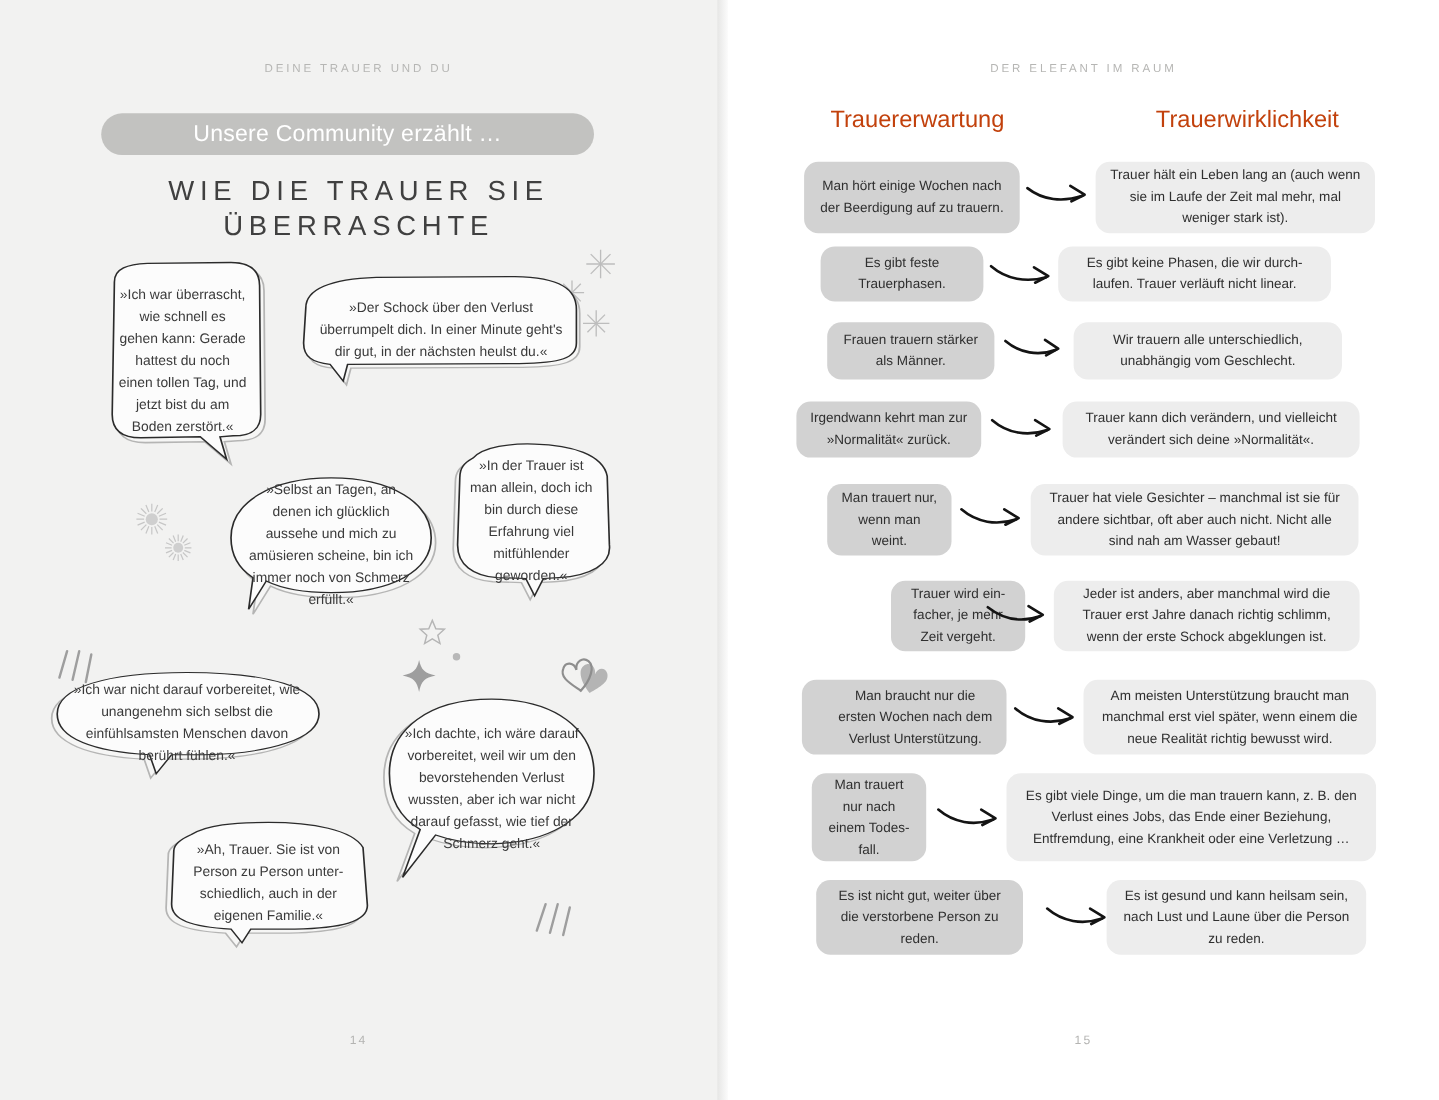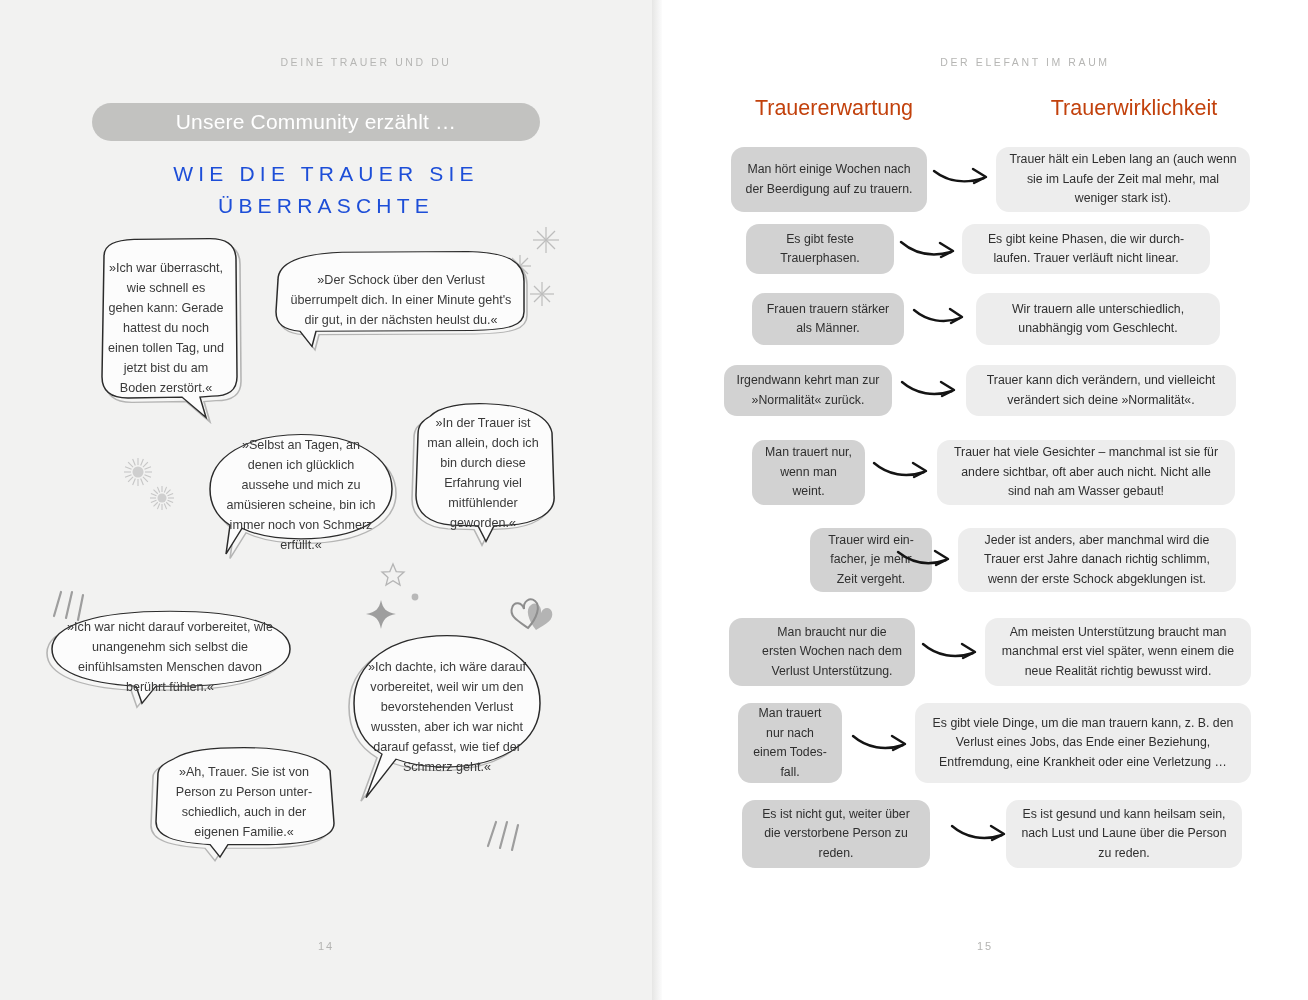--- a/index.html
+++ b/index.html
@@ -23,35 +23,34 @@
   }
   .page-right{
     position:absolute;left:662px;top:0;width:646px;height:1000px;
     background:#ffffff;
   }
 
   .running-head{
     position:absolute;top:56px;width:100%;text-align:center;
     font-size:10.5px;letter-spacing:2.6px;color:#b6b6b4;
     text-transform:uppercase;
-    padding-left:40px;
   }
 
   .pill{
     position:absolute;left:92px;top:103px;width:448px;height:38px;
     background:#c2c2c0;border-radius:19px;
     display:flex;align-items:center;justify-content:center;
   }
   .pill span{
     color:#ffffff;font-size:21px;letter-spacing:.2px;
   }
 
   .chapter-title{
     position:absolute;left:0;top:158px;width:652px;text-align:center;
-    font-size:21px;letter-spacing:5.2px;color:#1d4ed8;line-height:32px;
+    font-size:25px;letter-spacing:5.2px;color:#404040;line-height:32px;
   }
 
   
   .bubble{
     position:absolute;
     box-sizing:border-box;
     display:flex;align-items:center;justify-content:center;
     text-align:center;
     color:#3a3a3a;
     font-size:12.6px;line-height:20px;

